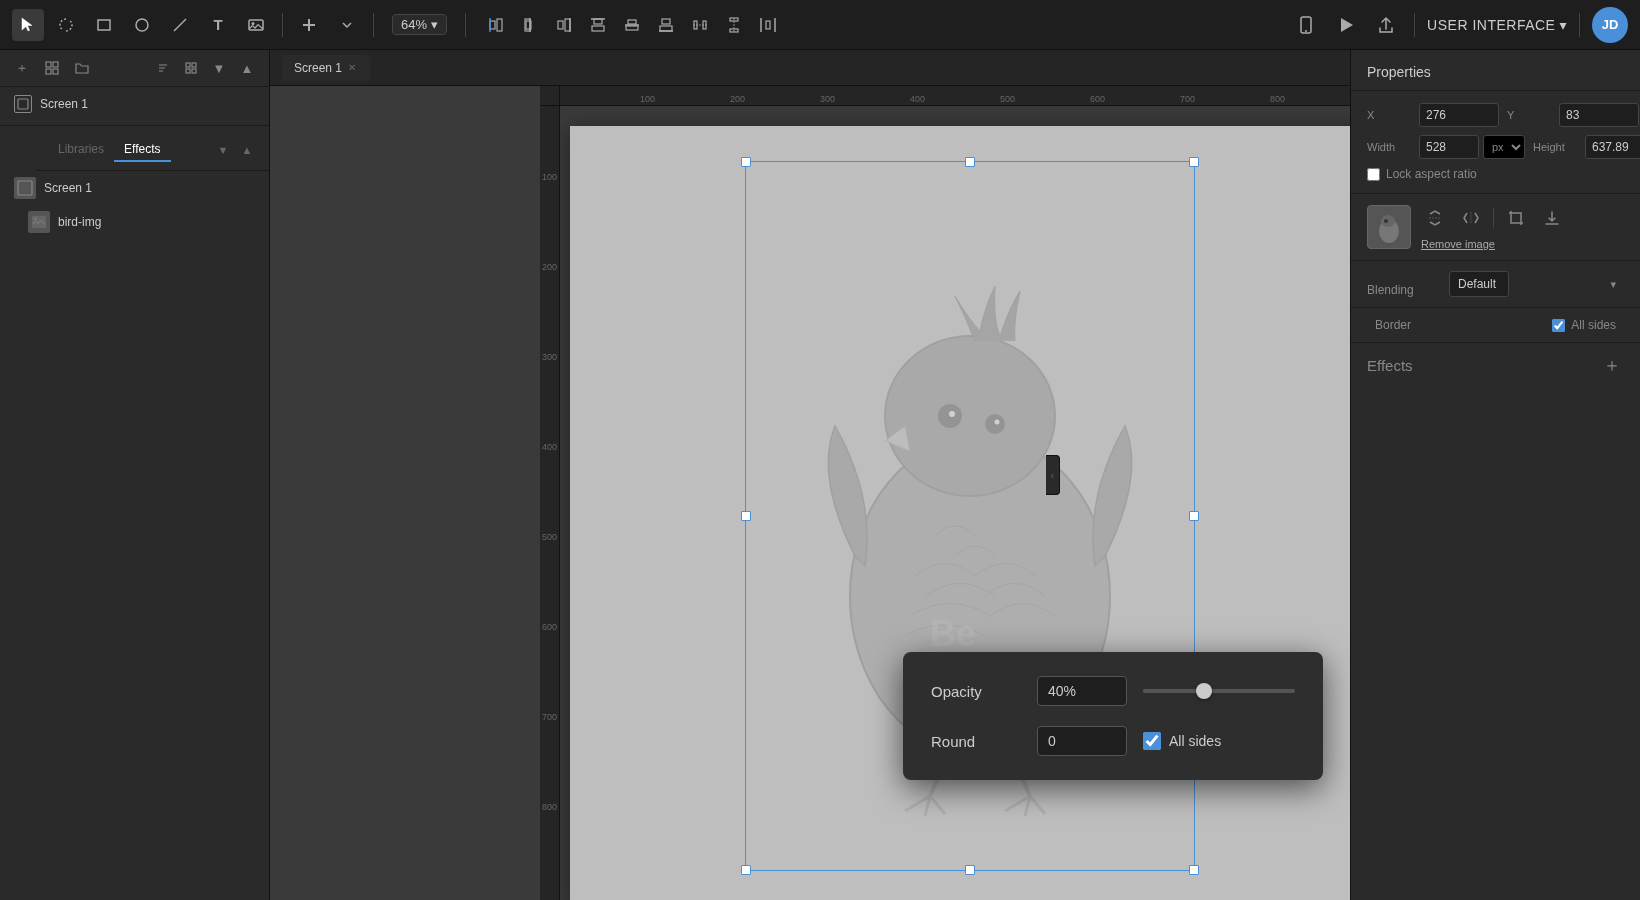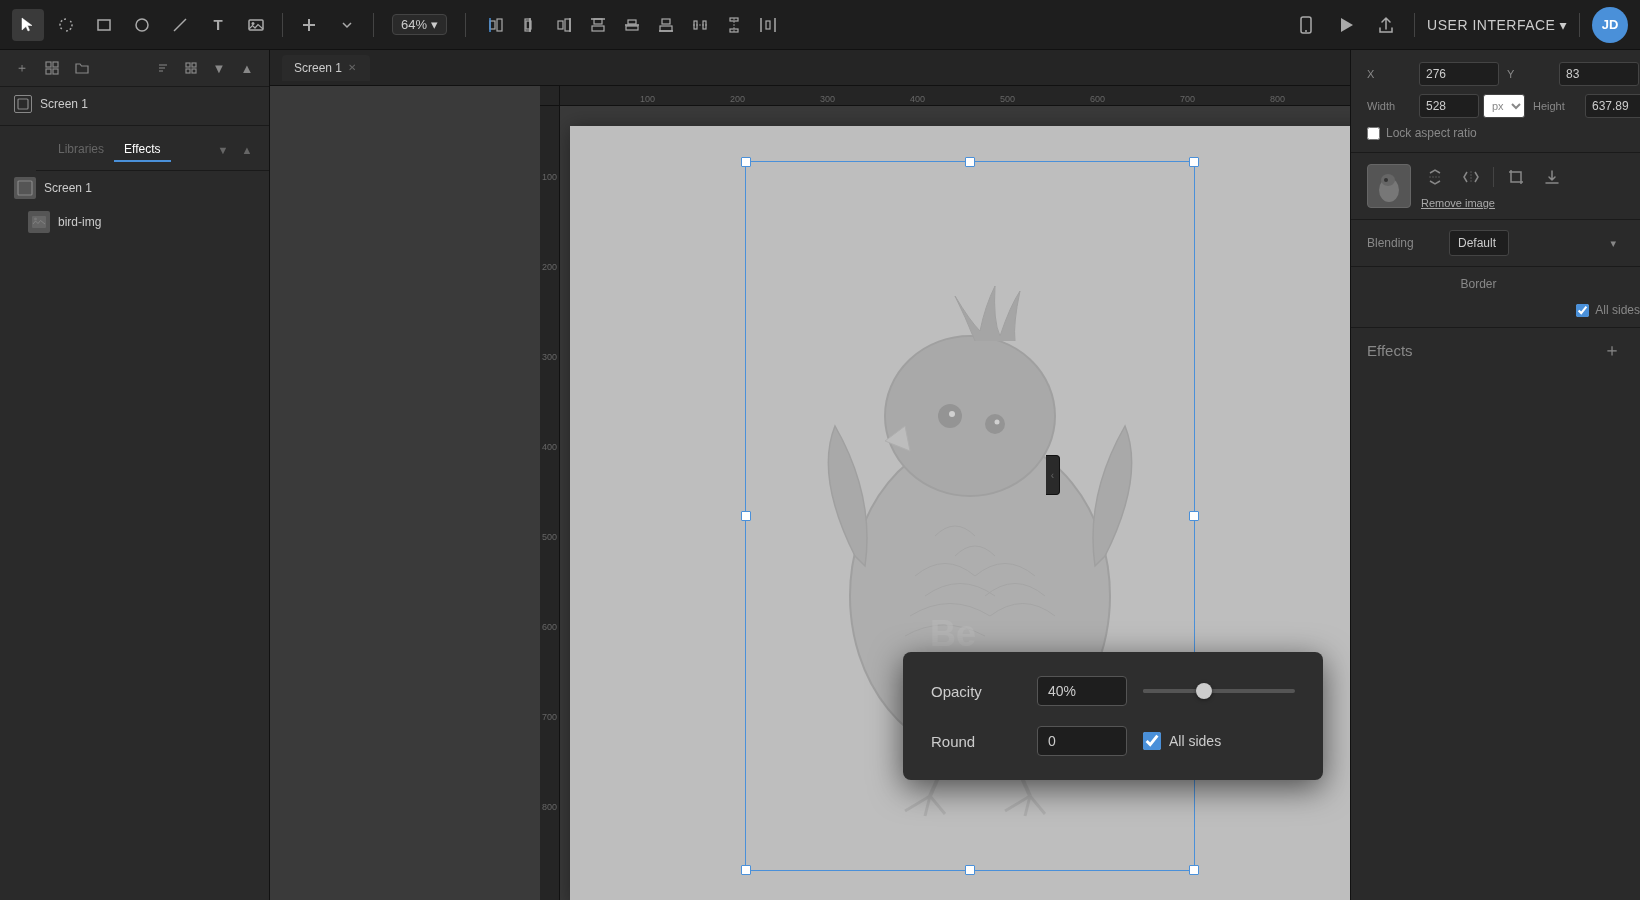--- a/index.html
+++ b/index.html
@@ -270,21 +270,21 @@
       background: #1e1e1e;
       border: 1px solid #444;
       border-radius: 3px;
       color: #ccc;
       font-size: 12px;
       padding: 4px 6px;
       width: 80px;
       outline: none;
     }
     .prop-unit-select {
-      background: #ffffff;
+      background: #000000;
       border: 1px solid #444;
       border-radius: 3px;
       color: #888;
       font-size: 11px;
       padding: 4px 4px;
       outline: none;
       cursor: pointer;
     }
     .prop-checkbox {
       display: flex; align-items: center; gap: 6px;
@@ -316,21 +316,21 @@
     }
     .remove-image-btn {
       color: #aaa; font-size: 11px; text-decoration: underline; cursor: pointer;
       padding-top: 2px;
     }
     .image-actions-col {
       display: flex; flex-direction: column; gap: 4px;
     }
 
     .blending-row {
-      display: flex; align-items: center;
+      display: flex; align-items: flex-end;
       padding: 10px 16px;
       border-bottom: 1px solid #1a1a1a;
       gap: 12px;
     }
     .blending-label { color: #888; font-size: 12px; min-width: 70px; }
     .blending-select {
       flex: 1;
       background: #1e1e1e;
       border: 1px solid #444;
       border-radius: 3px;
@@ -338,24 +338,23 @@
       font-size: 12px;
       padding: 5px 8px;
       outline: none;
       cursor: pointer;
       appearance: none;
       -webkit-appearance: none;
     }
 
     .border-row {
       display: flex; align-items: center;
-      padding: 10px 0;
+      padding: 10px 24px;
       border-bottom: 1px solid #1a1a1a;
       gap: 12px;
-      flex-direction: column;
     }
     .border-label { color: #888; font-size: 12px; min-width: 70px; }
     .border-allsides {
       display: flex; align-items: center; gap: 6px; margin-left: auto;
     }
 
     
     .popup-overlay {
       position: absolute;
       bottom: 120px;
@@ -823,20 +822,23 @@
             <span>All sides</span>
           </label>
         </div>
       </div>
     </div>
 
     <div class="collapse-btn" style="position:absolute;right:290px;top:50%;transform:translateY(-50%);z-index:20;">‹</div>
   </div>
 
   <div class="right-panel">
+    <div class="properties-header">
+      <span>Properties</span>
+    </div>
 
 
     <div class="prop-section">
       <div class="prop-row">
         <div style="display:flex;align-items:center;gap:4px;flex:1;">
           <span class="prop-label">X</span>
           <input class="prop-input" value="276" style="">
         </div>
         <div style="display:flex;align-items:center;gap:4px;flex:1;">
           <span class="prop-label">Y</span>

